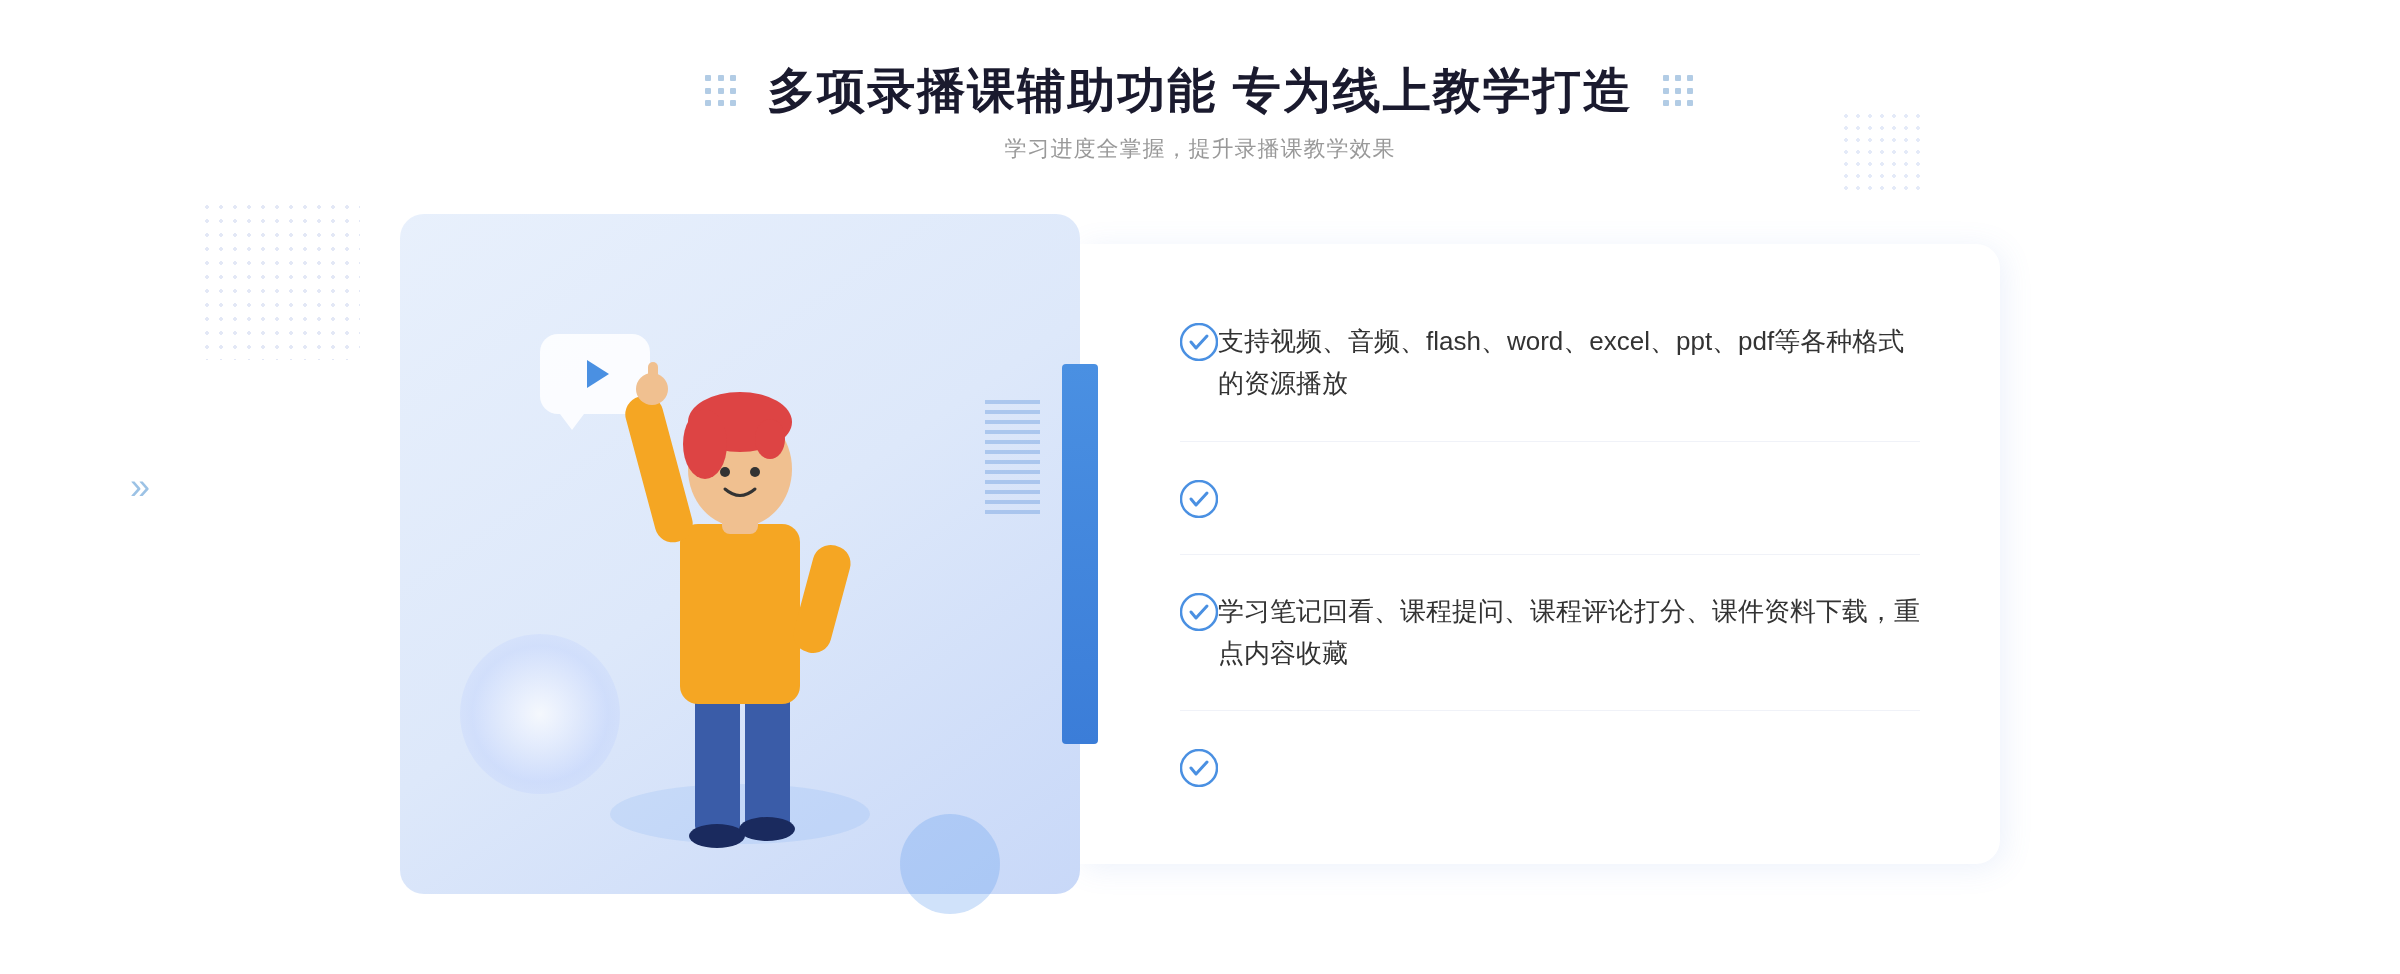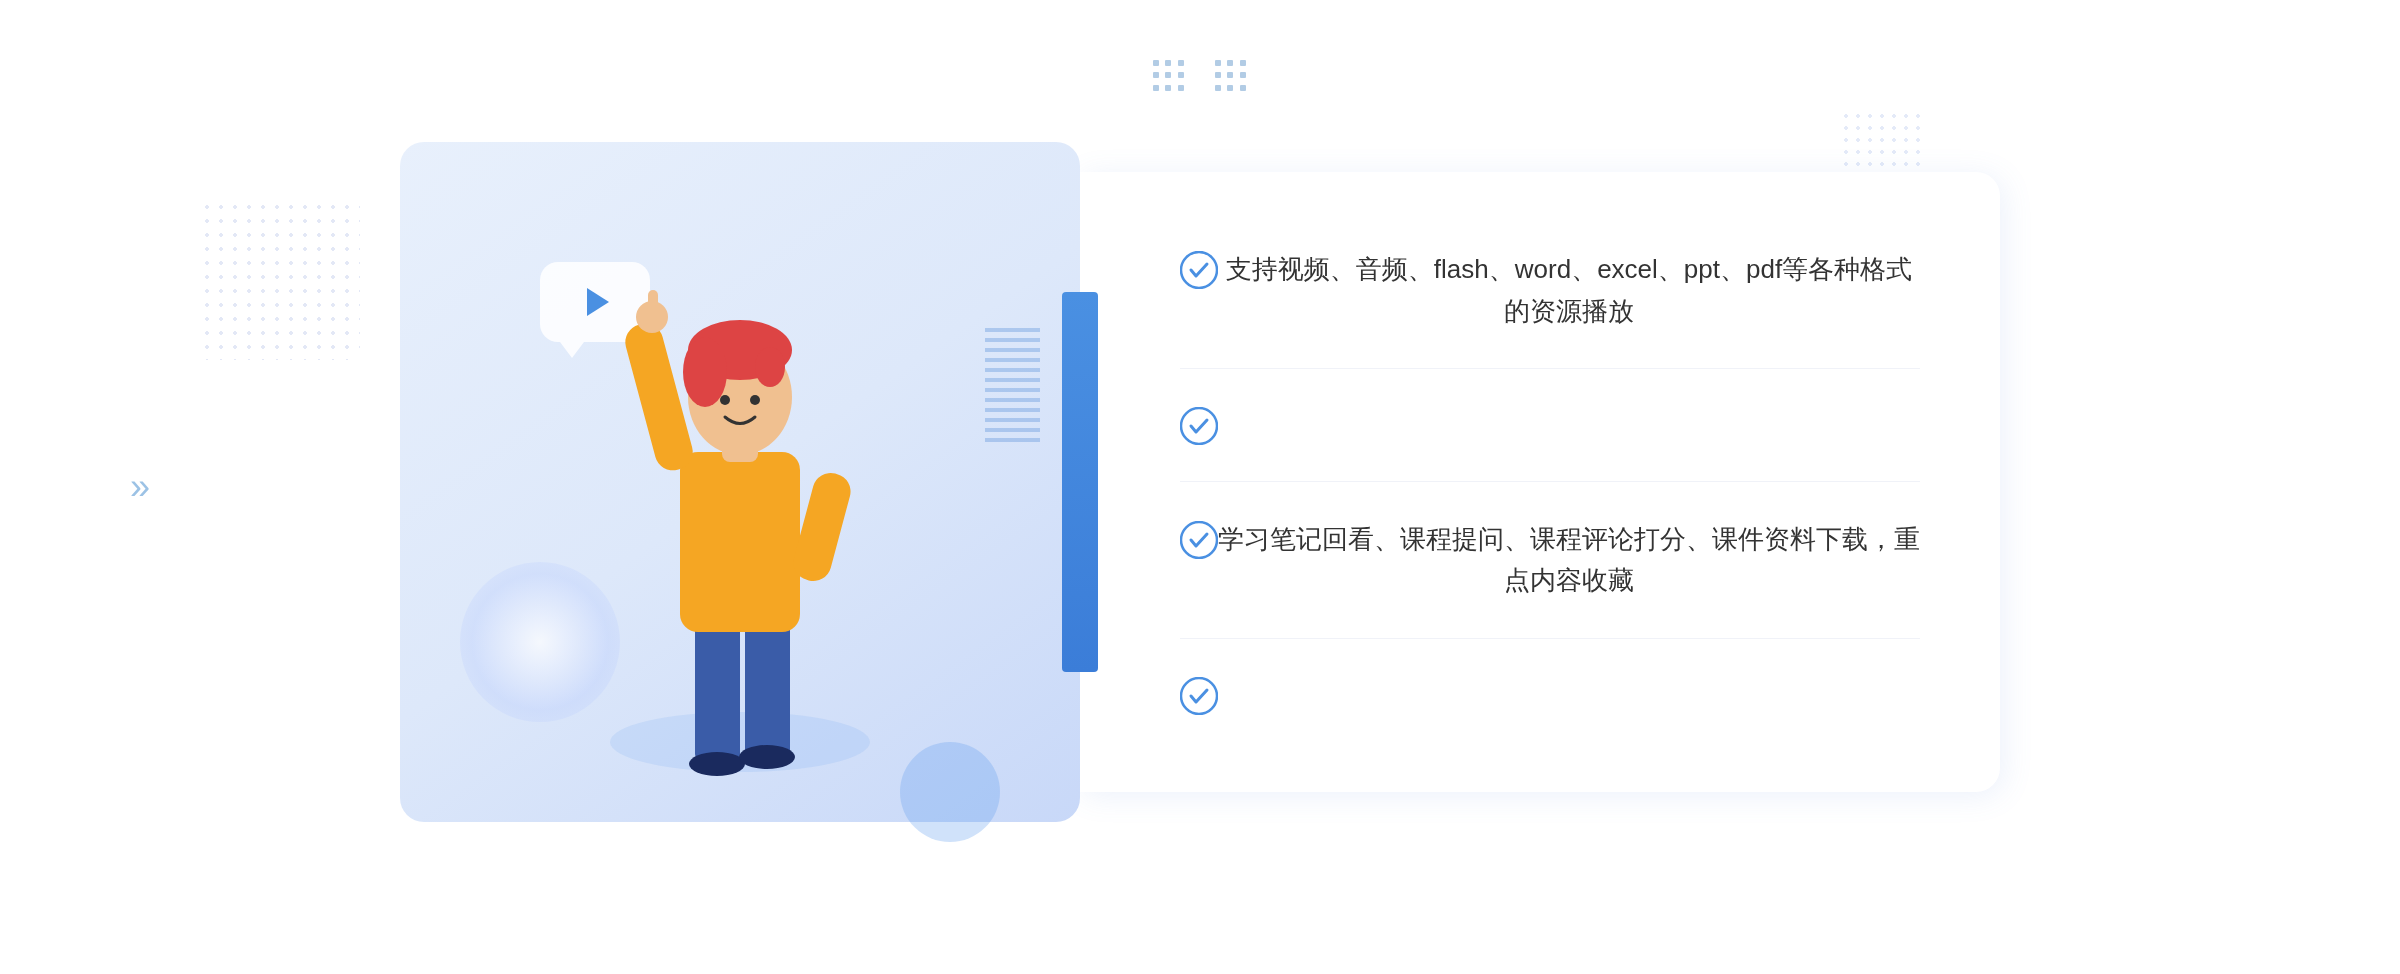--- a/index.html
+++ b/index.html
@@ -222,21 +222,20 @@
       display: flex;
       flex-direction: column;
       justify-content: space-around;
       box-shadow: 4px 4px 30px rgba(100, 140, 220, 0.12);
     }
 
     .feature-item {
       display: flex;
       align-items: flex-start;
       padding: 18px 0;
-      text-align: center;
     }
 
     .check-icon {
       width: 38px;
       height: 38px;
       flex-shrink: 0;
       margin-top: 2px;
     }
 
     .check-icon svg {
@@ -304,32 +303,34 @@
         <div class="dot-grid-dot"></div>
           <div class="dot-grid-dot"></div>
           <div class="dot-grid-dot"></div>
         <div class="dot-grid-dot"></div>
           <div class="dot-grid-dot"></div>
           <div class="dot-grid-dot"></div>
         <div class="dot-grid-dot"></div>
           <div class="dot-grid-dot"></div>
           <div class="dot-grid-dot"></div>
       </div>
+      <h1 class="main-title">多项录播课辅助功能 专为线上教学打造</h1>
       <div class="dot-grid">
         <div class="dot-grid-dot"></div>
           <div class="dot-grid-dot"></div>
           <div class="dot-grid-dot"></div>
         <div class="dot-grid-dot"></div>
           <div class="dot-grid-dot"></div>
           <div class="dot-grid-dot"></div>
         <div class="dot-grid-dot"></div>
           <div class="dot-grid-dot"></div>
           <div class="dot-grid-dot"></div>
       </div>
     </div>
+    <p class="subtitle">学习进度全掌握，提升录播课教学效果</p>
   </div>
 
   <div class="content-area">
 
     <div class="illustration-card">
 
       <div class="play-bubble">
         <div class="play-bubble-body">
           <div class="play-icon-triangle"></div>
         </div>

